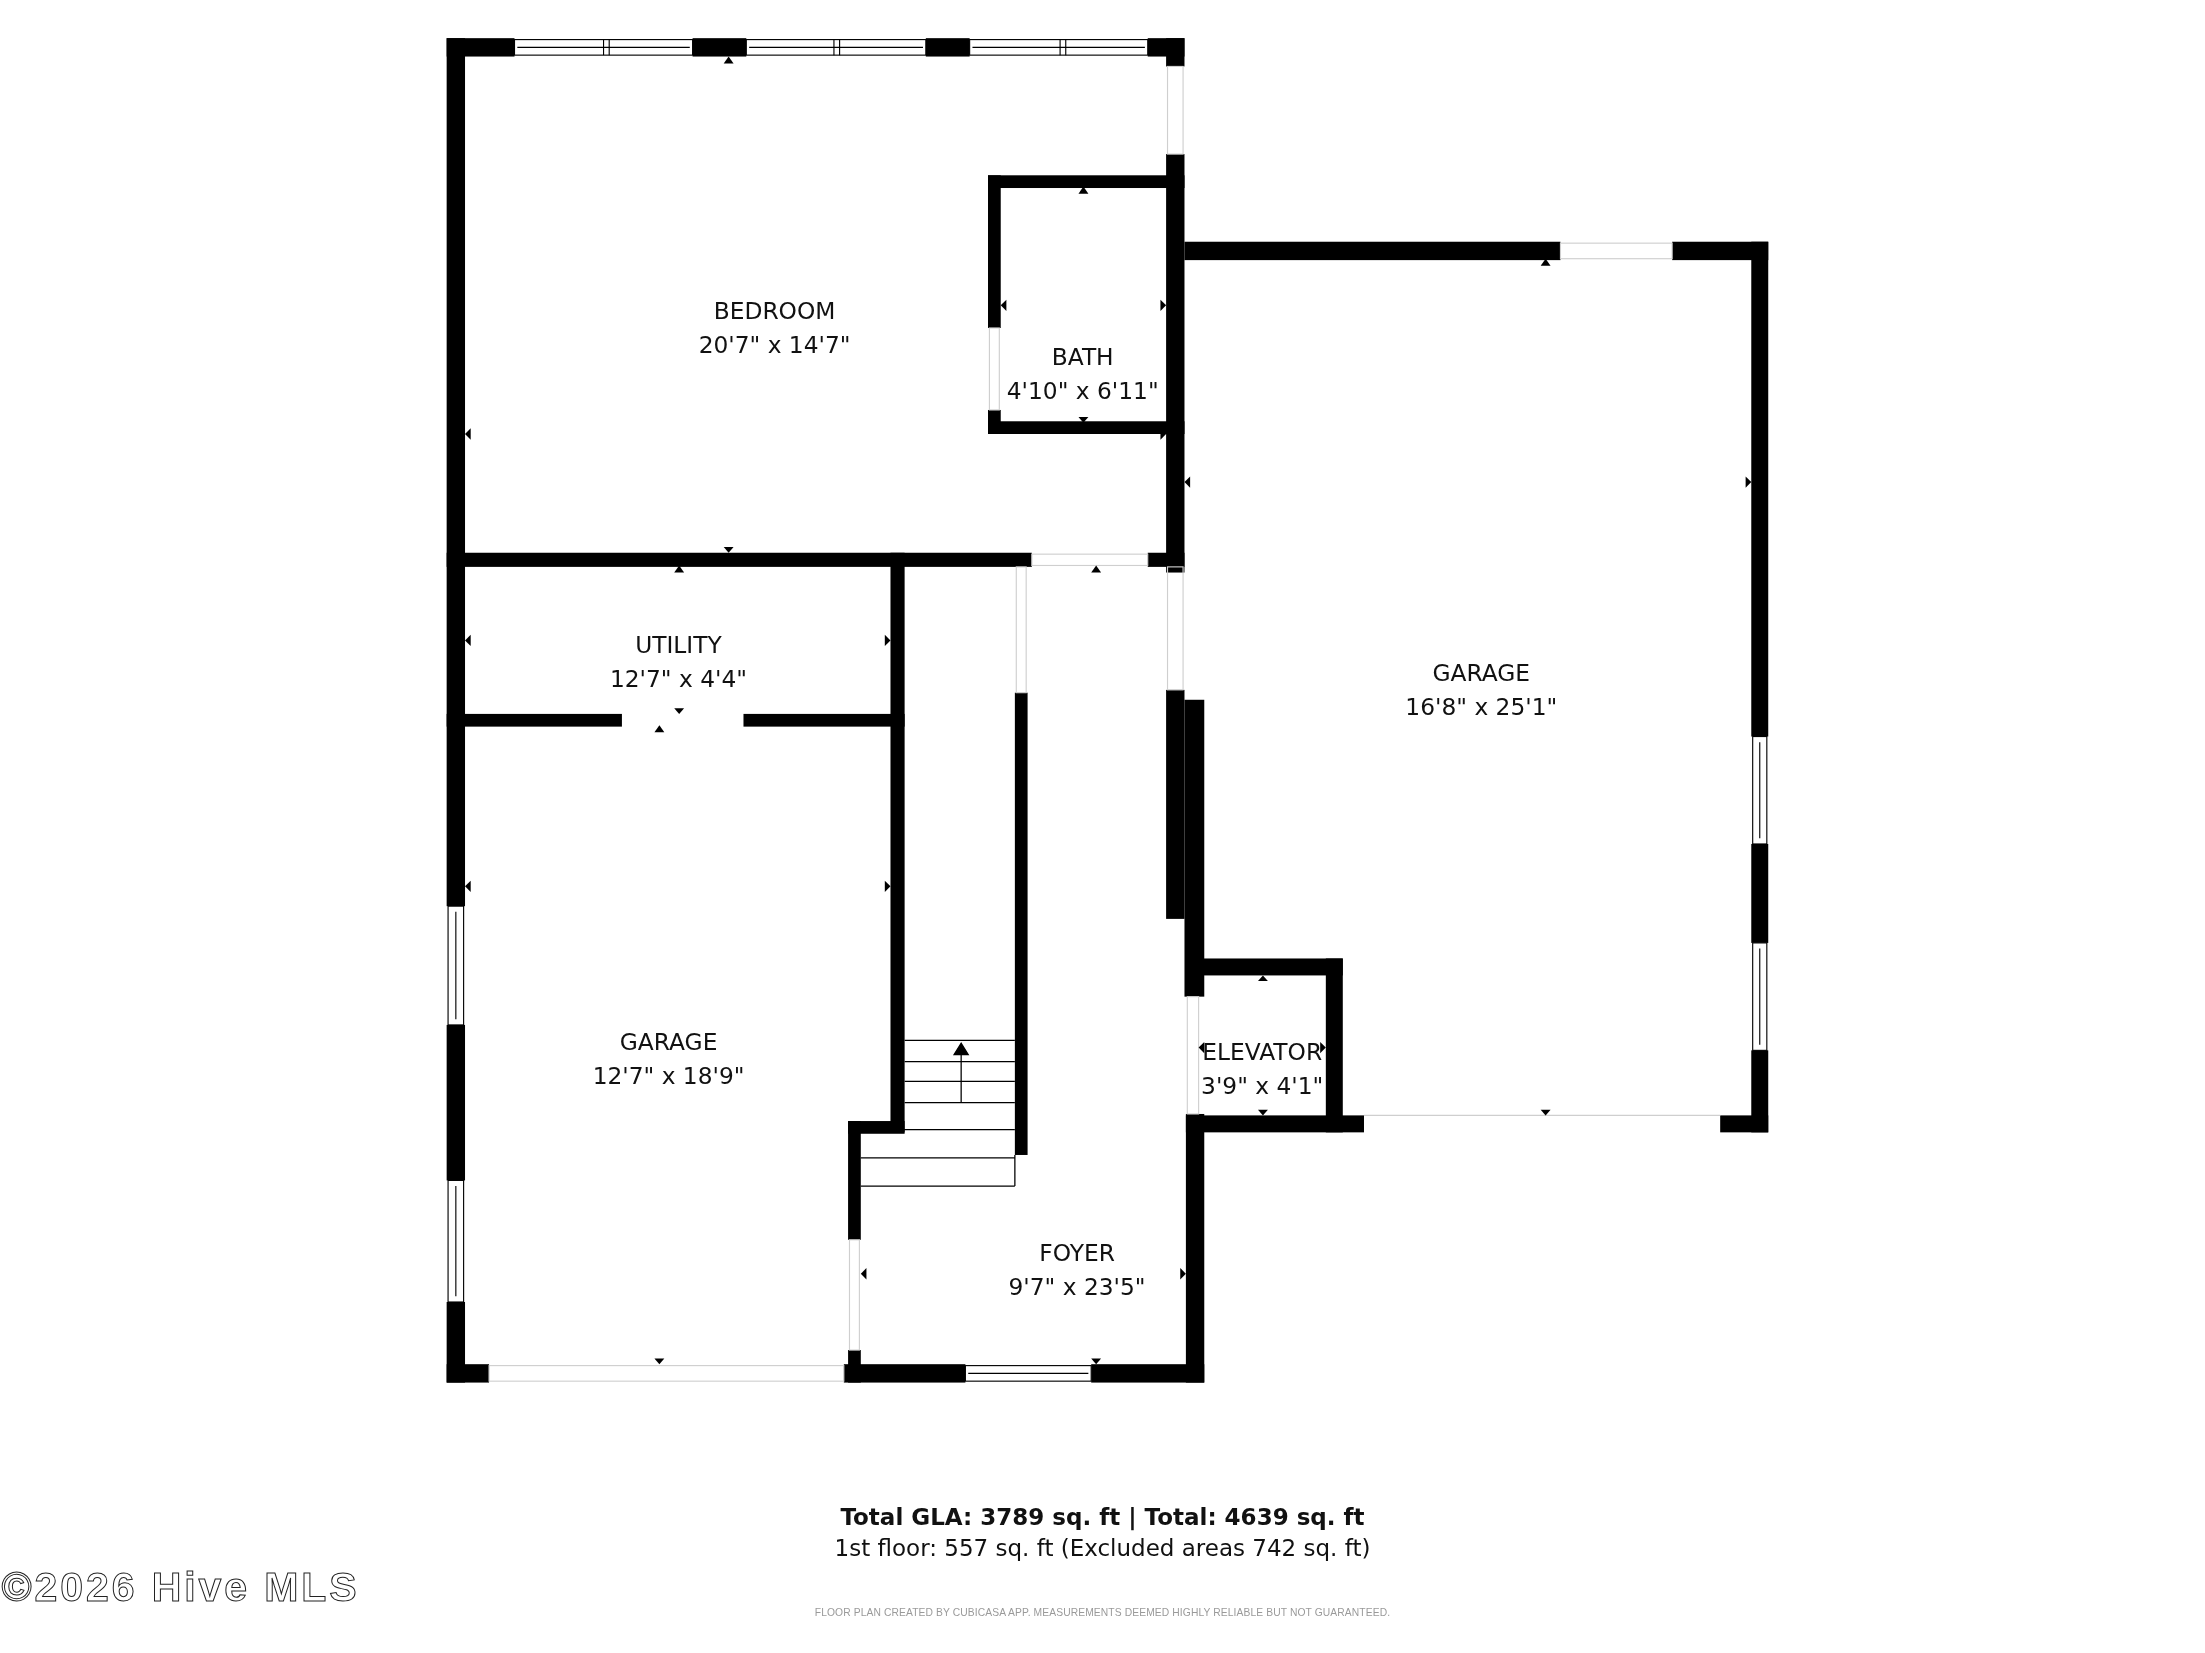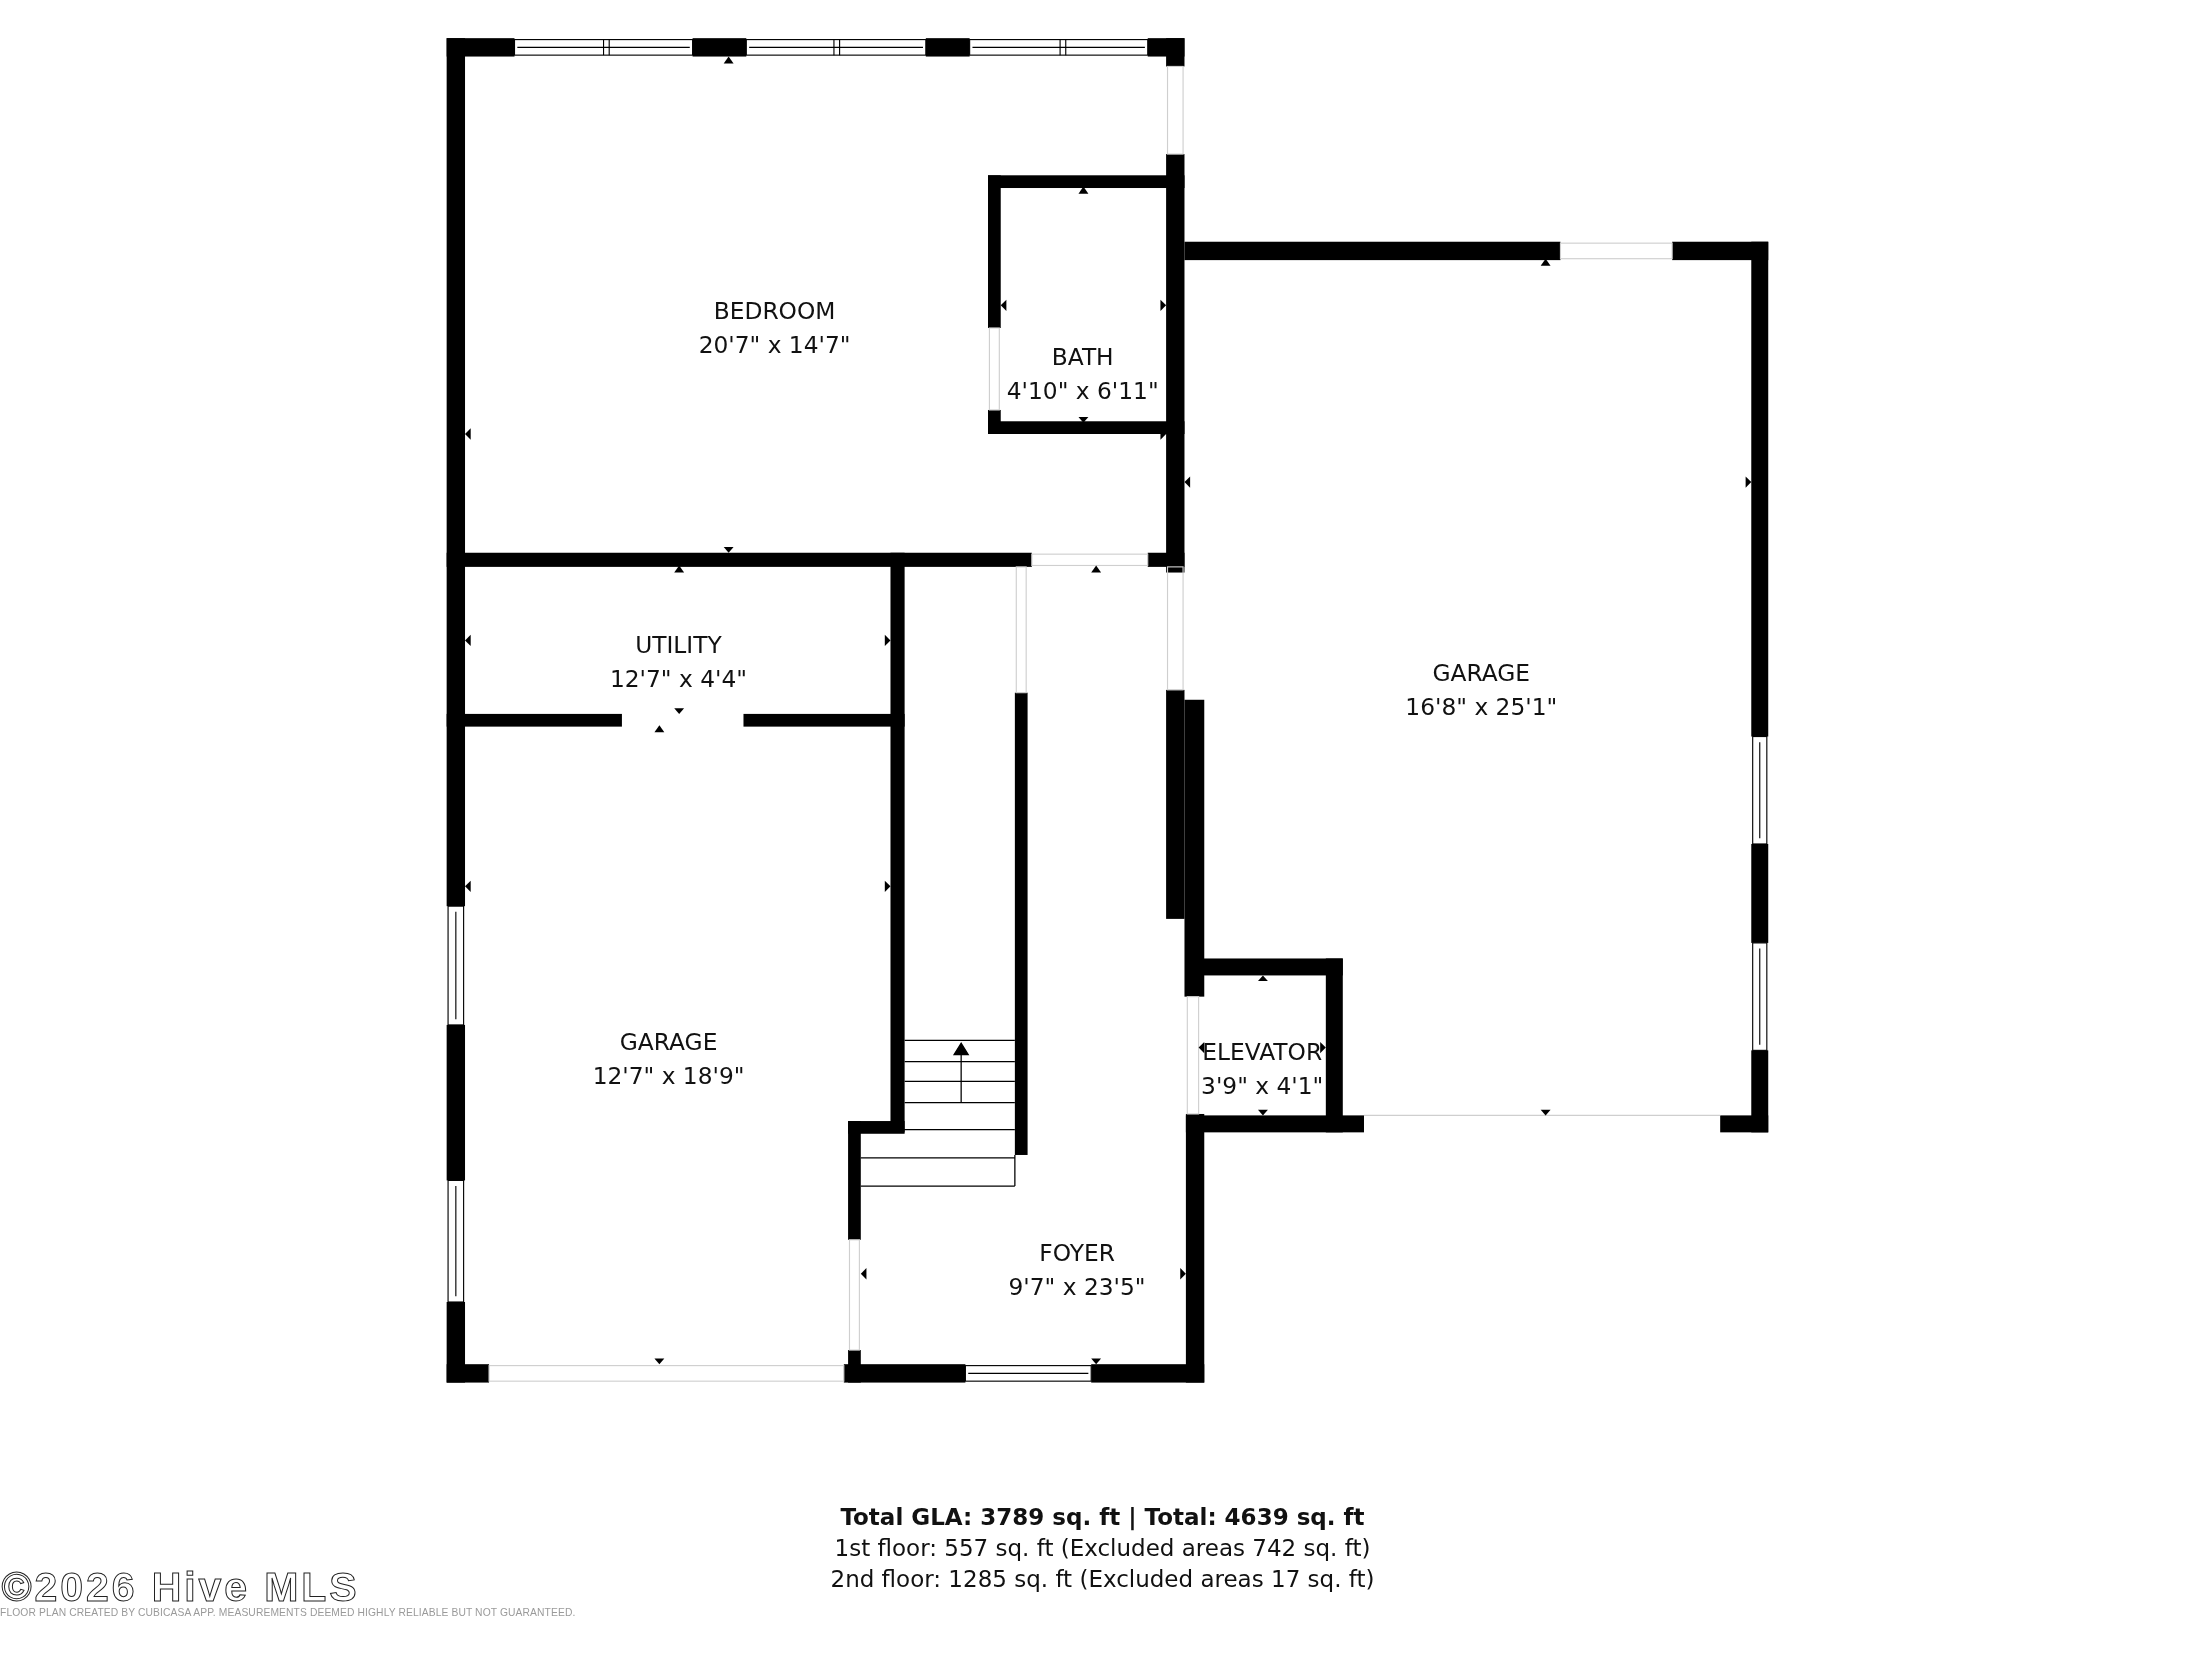--- a/index.html
+++ b/index.html
@@ -3,21 +3,21 @@
   <meta charset="utf-8">
   <style>
     html, body { margin: 0; padding: 0; background: #ffffff; }
     body { width: 2205px; height: 1654px; position: relative; overflow: hidden; font-family: "DejaVu Sans", "Liberation Sans", sans-serif; }
     #plan { position: absolute; left: 0; top: 0; width: 2205px; height: 1654px; }
     .room-name { font-family: "DejaVu Sans", sans-serif; font-size: 16.5px; fill: #111111; text-anchor: middle; }
     .room-dim { font-family: "DejaVu Sans", sans-serif; font-size: 16.5px; fill: #111111; text-anchor: middle; }
     .summary { position: absolute; left: 0; width: 2205px; top: 1502px; text-align: center; color: #111111; font-family: "DejaVu Sans", "Liberation Sans", sans-serif; }
     .summary .total { font-weight: bold; font-size: 23px; line-height: 31px; }
     .summary .floor { font-size: 23px; line-height: 31px; }
-    .disclaimer { position: absolute; left: 0; width: 2205px; top: 1607px; text-align: left; color: #9a9a9a; font-size: 10.3px; letter-spacing: 0.1px; font-family: "Liberation Sans", sans-serif; }
+    .disclaimer { position: absolute; left: 0; width: 2205px; top: 1607px; text-align: center; color: #9a9a9a; font-size: 10.3px; letter-spacing: 0.1px; font-family: "Liberation Sans", sans-serif; }
     .watermark { position: absolute; left: 1.5px; top: 1564px; font-family: "Liberation Sans", sans-serif; font-size: 41px; font-weight: 700; color: transparent; -webkit-text-stroke: 1px #222; letter-spacing: 2.9px; text-align: right; }
   </style>
 </head>
 <body>
 
 <svg id="plan" viewBox="0 0 1560 1170" preserveAspectRatio="none" xmlns="http://www.w3.org/2000/svg">
   <g fill="#000">
 
     <rect x="316" y="27" width="13" height="614"></rect>
     <rect x="316" y="725" width="13" height="110"></rect>
@@ -183,19 +183,18 @@
   </g>
   <g>
     <text class="room-name" x="762" y="892">FOYER</text>
     <text class="room-dim" x="762" y="916">9'7" x 23'5"</text>
   </g>
 </svg>
 
 <div class="summary">
   <div class="total">Total GLA: 3789 sq. ft | Total: 4639 sq. ft</div>
   <div class="floor">1st floor: 557 sq. ft (Excluded areas 742 sq. ft)</div>
-  <div class="floor">2nd floor: 1285 sq. ft (Excluded areas 17 sq. ft)</div>
 </div>
 
 <div class="disclaimer">FLOOR PLAN CREATED BY CUBICASA APP. MEASUREMENTS DEEMED HIGHLY RELIABLE BUT NOT GUARANTEED.</div>
 
 <div class="watermark">©2026 Hive MLS</div>
 
 
 </body></html>

